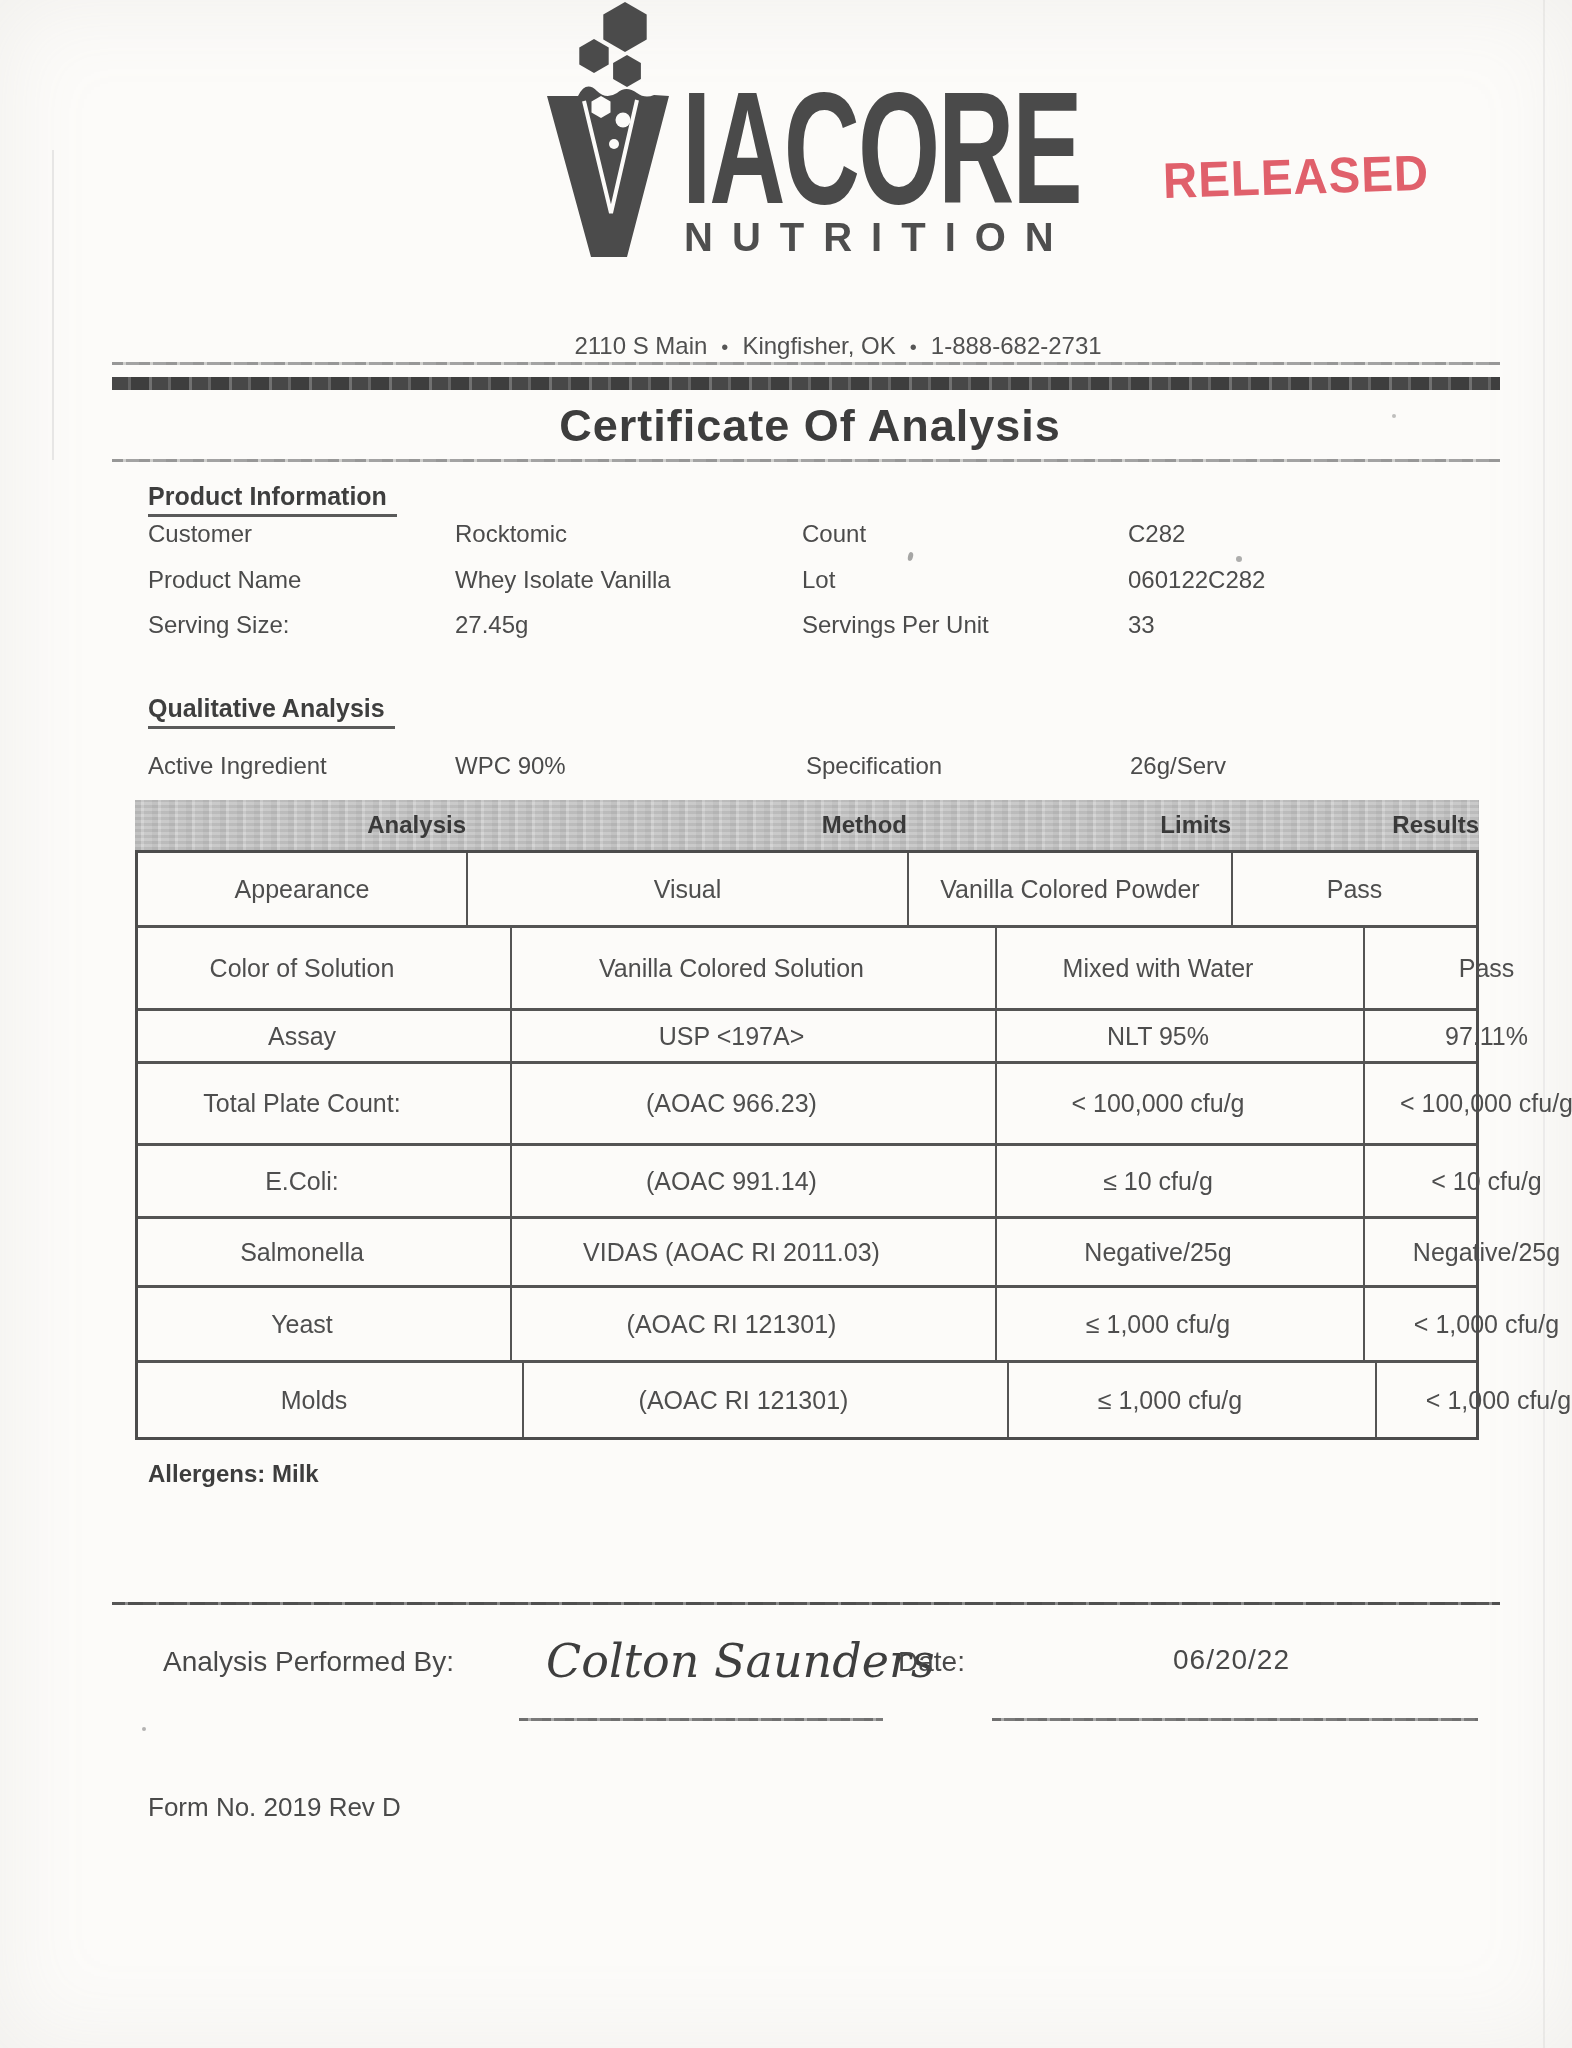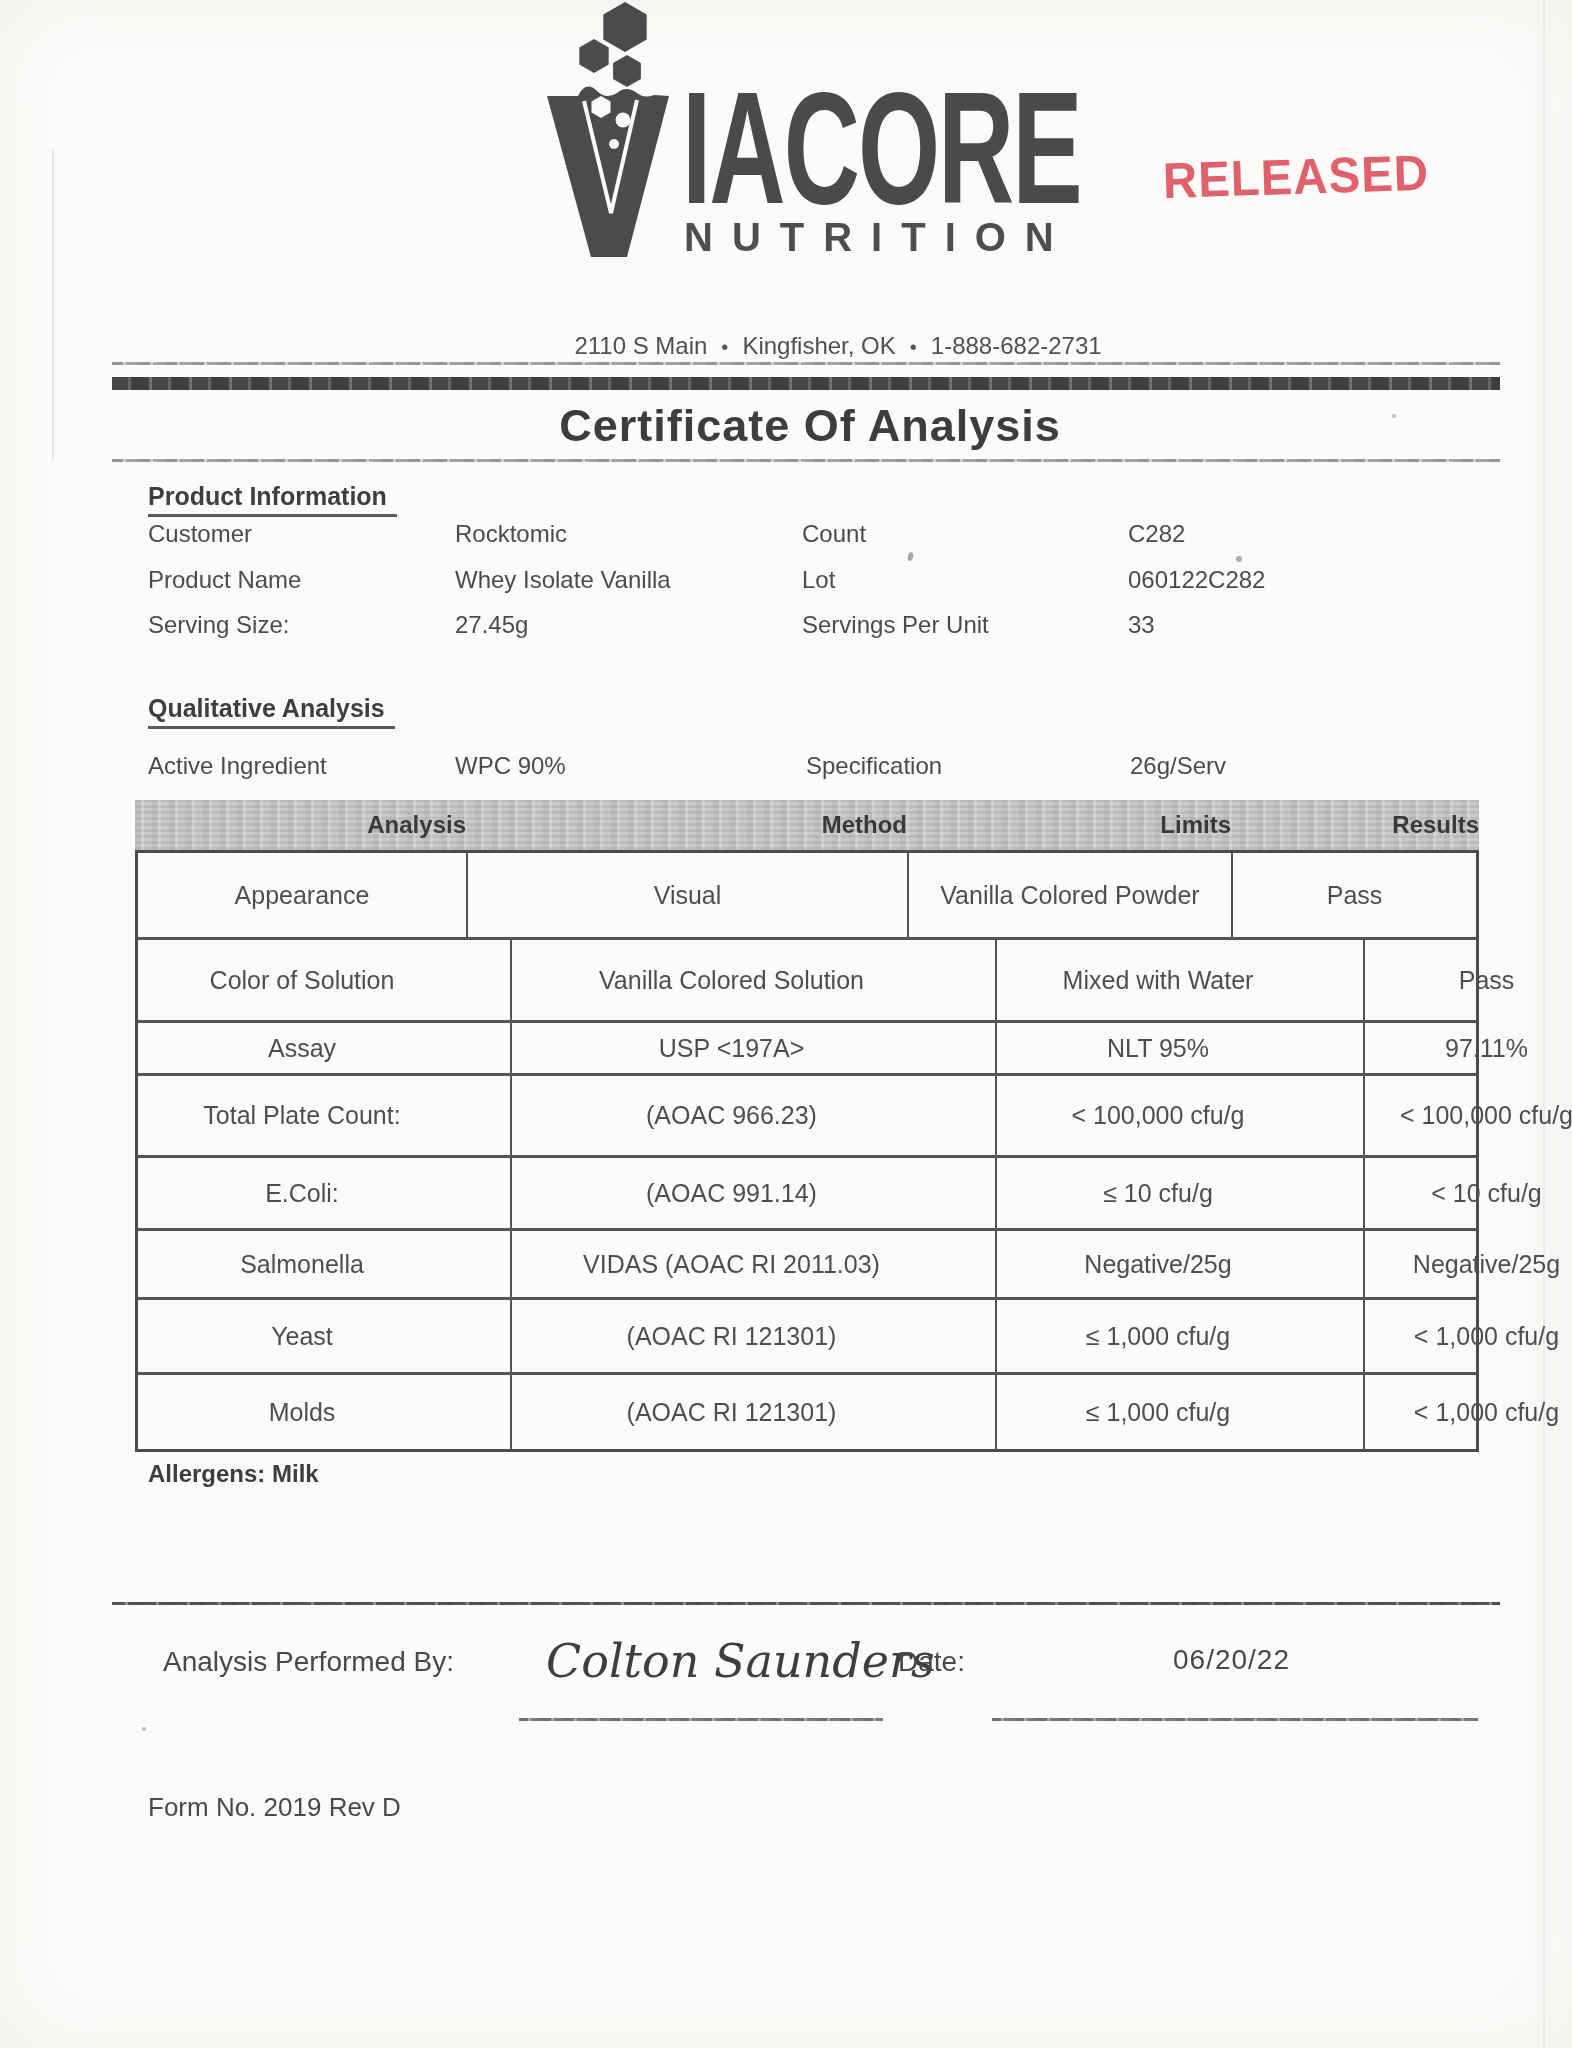--- a/index.html
+++ b/index.html
@@ -67,28 +67,28 @@
     height:50px;align-items:center;text-align:right;
     background-color:#c9c9c9;
     background-image:
       repeating-linear-gradient(90deg,rgba(0,0,0,.06) 0 6px,rgba(255,255,255,.14) 6px 9px,rgba(0,0,0,.02) 9px 17px),
       repeating-linear-gradient(0deg,rgba(0,0,0,.05) 0 3px,rgba(255,255,255,.09) 3px 6px);
     font-weight:bold;font-size:24px;color:#3a3a3a;
   }
   .tbody{border:3px solid #4c4c4c;}
   .arow{display:grid;grid-template-columns:328px 441px 324px 245px;}
   .arow + .arow{border-top:3px solid #545454;gap:44px;}
-  .arow:nth-child(1){height:84px;}
+  .arow:nth-child(1){height:72px;}
   .arow:nth-child(2){height:80px;}
   .arow:nth-child(3){height:50px;}
   .arow:nth-child(4){height:79px;}
   .arow:nth-child(5){height:70px;}
   .arow:nth-child(6){height:66px;}
   .arow:nth-child(7){height:72px;}
-  .arow:nth-child(8){height:74px;}
+  .arow:nth-child(8){height:74px;padding-left:12px;}
   .acell{
     display:flex;align-items:center;justify-content:center;
     font-size:25px;color:#4e4e4e;white-space:nowrap;
   }
   .acell + .acell{border-left:2px solid #545454;}
   
   .allergens{position:absolute;left:148px;top:1460px;font-size:24px;font-weight:bold;color:#3d3d3d;}
   .warning{
     position:absolute;left:148px;top:1512px;width:1342px;margin:0;
     font-size:20.5px;line-height:33px;color:#3e3e3e;

